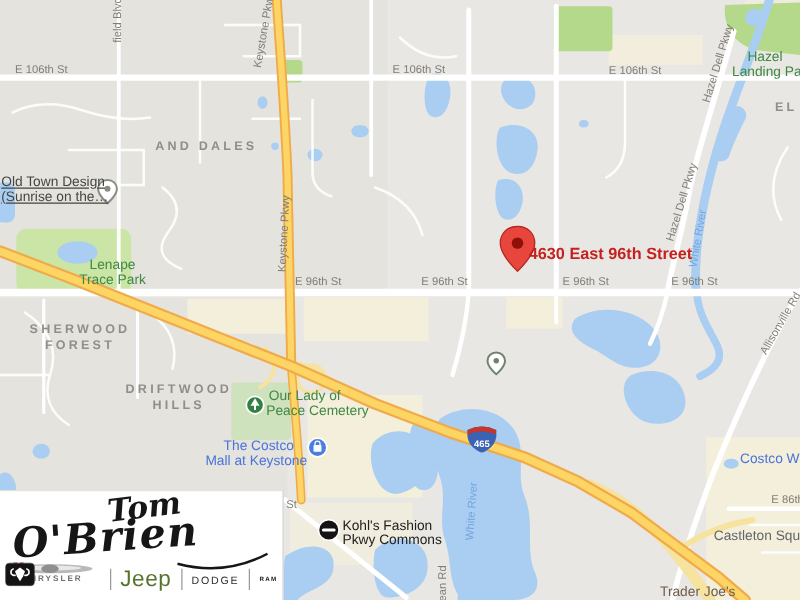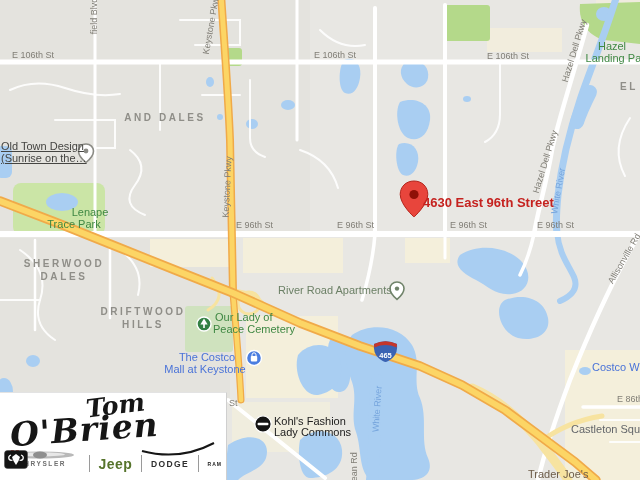--- a/index.html
+++ b/index.html
@@ -24,23 +24,23 @@
             border-right:1px solid #cfcfcf;border-top:1px solid #e3e3e3;}
   .sig{position:absolute;font-family:"DejaVu Serif","Liberation Serif",serif;
        font-style:italic;font-weight:700;color:#161616;}
   .sig1{left:86px;top:-2px;font-size:25px;transform:rotate(-7deg);}
   .sig2{left:10px;top:17px;font-size:33px;transform:rotate(-4deg);letter-spacing:1px;}
   #brands{position:absolute;left:4px;right:4px;bottom:3px;height:27px;display:flex;
           align-items:center;justify-content:space-between;}
   .bdiv{width:1px;height:17px;background:#9a9a9a;}
   .chr-wrap{display:flex;flex-direction:column;align-items:center;width:76px;}
   .chr-txt{font-size:6.5px;letter-spacing:1.6px;color:#6f6f6f;font-weight:700;}
-  .jeep-txt{font-size:14px;font-weight:700;color:#56742c;letter-spacing:.5px;}
+  .jeep-txt{font-size:18px;font-weight:400;color:#56742c;letter-spacing:.5px;}
   .dodge-wrap{display:flex;align-items:center;gap:2px;}
-  .dodge-txt{font-size:8.5px;font-weight:700;letter-spacing:1.4px;color:#2e2e2e;}
+  .dodge-txt{font-size:8.5px;font-weight:400;letter-spacing:1.4px;color:#2e2e2e;}
   .ram-wrap{display:flex;flex-direction:column;align-items:center;}
   .ram-txt{font-size:5px;font-weight:700;color:#1a1a1a;letter-spacing:1px;margin-top:1px;}
 </style>
 </head>
 <body>
 
 <div id="stage">
 
   <svg id="map-svg" viewBox="0 0 640 480">
 
@@ -213,38 +213,37 @@
   <div class="lab st rot" style="left:228px;top:187px;transform:translate(-50%,-50%) rotate(-87deg)">Keystone Pkwy</div>
   <div class="lab st rot" style="left:575px;top:51px;transform:translate(-50%,-50%) rotate(-73deg)">Hazel Dell Pkwy</div>
   <div class="lab st rot" style="left:546px;top:162px;transform:translate(-50%,-50%) rotate(-73deg)">Hazel Dell Pkwy</div>
   <div class="lab st rot" style="left:625px;top:259px;transform:translate(-50%,-50%) rotate(-60deg)">Allisonville Rd</div>
   <div class="lab st rot" style="left:355px;top:470px;transform:translate(-50%,-50%) rotate(-90deg)">Dean Rd</div>
   <div class="lab wr rot" style="left:559px;top:191px;transform:translate(-50%,-50%) rotate(-80deg)">White River</div>
   <div class="lab wr rot" style="left:378px;top:409px;transform:translate(-50%,-50%) rotate(-86deg)">White River</div>
 
   <div class="lab nb ctr" style="left:165px;top:112px">AND DALES</div>
   <div class="lab nb ctr" style="left:64px;top:258px">SHERWOOD</div>
-  <div class="lab nb ctr" style="left:64px;top:271px">DALES</div>
+  <div class="lab nb ctr" style="left:64px;top:271px">FOREST</div>
   <div class="lab nb ctr" style="left:143px;top:306px">DRIFTWOOD</div>
   <div class="lab nb ctr" style="left:143px;top:319px">HILLS</div>
   <div class="lab nb" style="left:620px;top:81px">EL</div>
 
   <div class="lab poi-dark" style="left:1px;top:140px">Old Town Design</div>
   <div class="lab poi-dark" style="left:1px;top:152px">(Sunrise on the…</div>
   <div class="lab park ctr" style="left:90px;top:206px">Lenape</div>
-  <div class="lab park ctr" style="left:74px;top:218px">Trace Park</div>
+  <div class="lab park ctr" style="left:90px;top:218px">Trace Park</div>
   <div class="lab park ctr" style="left:612px;top:40px">Hazel</div>
   <div class="lab park ctr" style="left:618px;top:52px">Landing Park</div>
   <div class="lab park" style="left:215px;top:311px">Our Lady of</div>
   <div class="lab park" style="left:213px;top:323px">Peace Cemetery</div>
-  <div class="lab" style="left:278px;top:284px;font-size:11px;color:#6c8066">River Road Apartments</div>
   <div class="lab poi-blue ctr" style="left:207px;top:351px">The Costco</div>
   <div class="lab poi-blue ctr" style="left:205px;top:363px">Mall at Keystone</div>
   <div class="lab poi-black" style="left:274px;top:415px">Kohl's Fashion</div>
-  <div class="lab poi-black" style="left:274px;top:426px">Lady Commons</div>
+  <div class="lab poi-black" style="left:274px;top:426px">Pkwy Commons</div>
   <div class="lab" style="left:571px;top:423px;font-size:11px;color:#63666a">Castleton Square</div>
   <div class="lab" style="left:528px;top:468px;font-size:11px;color:#6d5c49">Trader Joe's</div>
   <div class="lab poi-blue" style="left:592px;top:361px">Costco Wholesale</div>
 
   <div class="lab marker-label" style="left:423px;top:196px">4630 East 96th Street</div>
 
   <div id="logo-box">
     <div class="sig sig1">Tom</div>
     <div class="sig sig2">O'Brien</div>
     <svg width="227" height="88">

